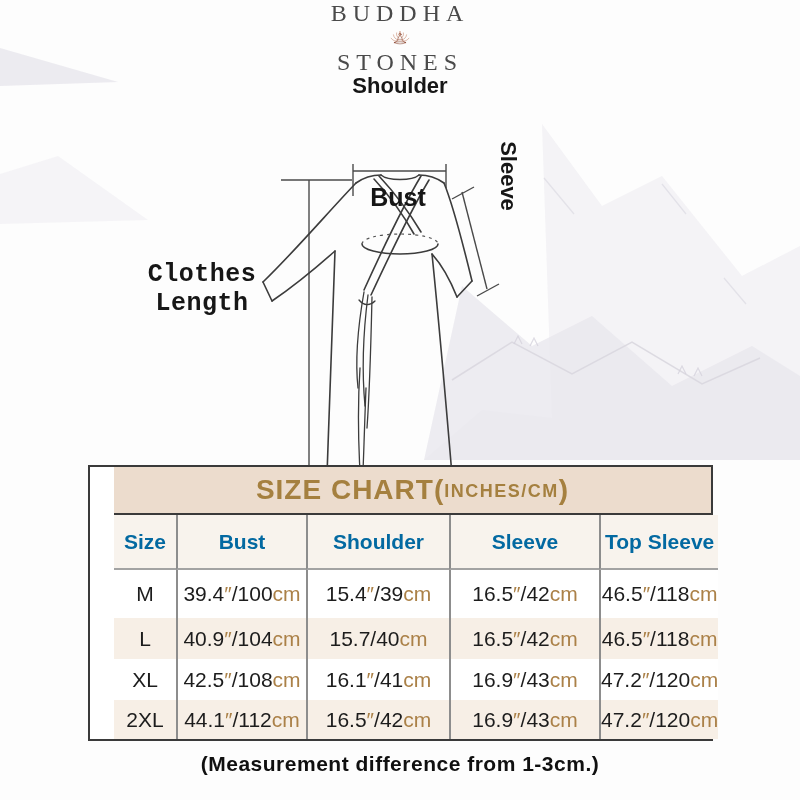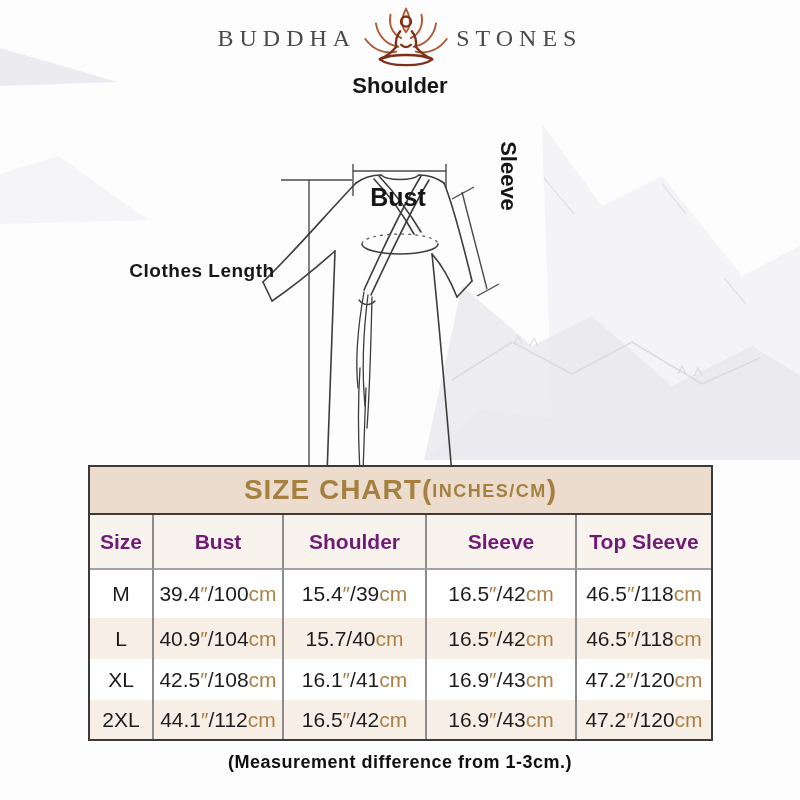--- a/index.html
+++ b/index.html
@@ -16,54 +16,54 @@
   .page{position:relative;width:800px;height:800px;background:#fdfdfd;}
 
   
   .wm{position:absolute;pointer-events:none;}
   .wm-left-top{left:0;top:36px;}
   .wm-left-mid{left:0;top:148px;}
   .wm-right{left:424px;top:118px;}
 
   
   .logo{position:absolute;left:0;top:0;width:800px;height:76px;
-        display:flex;align-items:center;justify-content:center;gap:4px;}
+        display:flex;align-items:center;justify-content:center;gap:4px;flex-direction:column;}
   .logo .brand{font-family:"Liberation Serif",serif;font-size:24px;letter-spacing:6px;
         color:var(--logotext);font-weight:500;}
   .lotus{width:92px;height:64px;}
 
   
   .diagram{position:absolute;left:0;top:70px;width:800px;height:390px;}
   .garment-svg{position:absolute;left:250px;top:93px;width:272px;height:360px;}
   .lbl{position:absolute;color:#161616;font-weight:bold;text-align:center;}
   .lbl-shoulder{left:336px;top:3px;width:128px;font-size:22px;}
-  .lbl-clothes{left:116px;top:190px;width:172px;font-size:19px;letter-spacing:.5px;}
+  .lbl-clothes{left:116px;top:190px;width:172px;font-size:25px;letter-spacing:.5px;font-family:Liberation Mono, monospace;}
   .lbl-bust{left:357px;top:113px;width:82px;font-size:25px;}
   .lbl-sleeve{left:466px;top:93px;width:84px;height:26px;font-size:22px;
               transform:rotate(90deg);transform-origin:center;}
 
   
   .table{position:absolute;left:88px;top:465px;width:625px;border:2px solid var(--borderdark);
-         background:#fff;}
+         background:#fff;padding-left:24px;}
   .band{height:48px;background:var(--bandbg);border-bottom:2px solid var(--borderdark);
         display:flex;align-items:center;justify-content:center;color:var(--title);
         font-weight:bold;letter-spacing:1px;}
   .band .t1{font-size:28px;}
   .band .t2{font-size:18px;letter-spacing:1.5px;padding-top:3px;}
   .grid{display:grid;grid-template-columns:62px 130px 143px 150px auto;
         grid-template-rows:55px 48px 41px 41px 39px;}
   .cell{display:flex;align-items:center;justify-content:center;background:#fff;
         font-size:21px;color:#1c1c1c;white-space:nowrap;}
   .cell.bl{border-left:2px solid #8d8d8d;}
-  .cell.head{background:#f8f3ed;font-weight:bold;border-bottom:2px solid #a3a3a3;color:#701a75;}
+  .cell.head{background:#f8f3ed;font-weight:bold;border-bottom:2px solid #a3a3a3;color:#0369a1;}
   .cell.alt{background:var(--altbg);}
   .unit{color:var(--unit);}
 
   .note{position:absolute;left:0;top:752px;width:800px;text-align:center;
-        font-size:18px;font-weight:bold;letter-spacing:.5px;color:#101010;}
+        font-size:21px;font-weight:bold;letter-spacing:.5px;color:#101010;}
 </style>
 </head>
 <body>
 
 <div class="page">
 
   <svg class="wm wm-left-top" width="130" height="52" viewBox="0 0 130 52">
     <path d="M0,12 L118,46 L0,50 Z" fill="#e9e8ed" opacity="0.85"></path>
   </svg>
   <svg class="wm wm-left-mid" width="150" height="80" viewBox="0 0 150 80">

